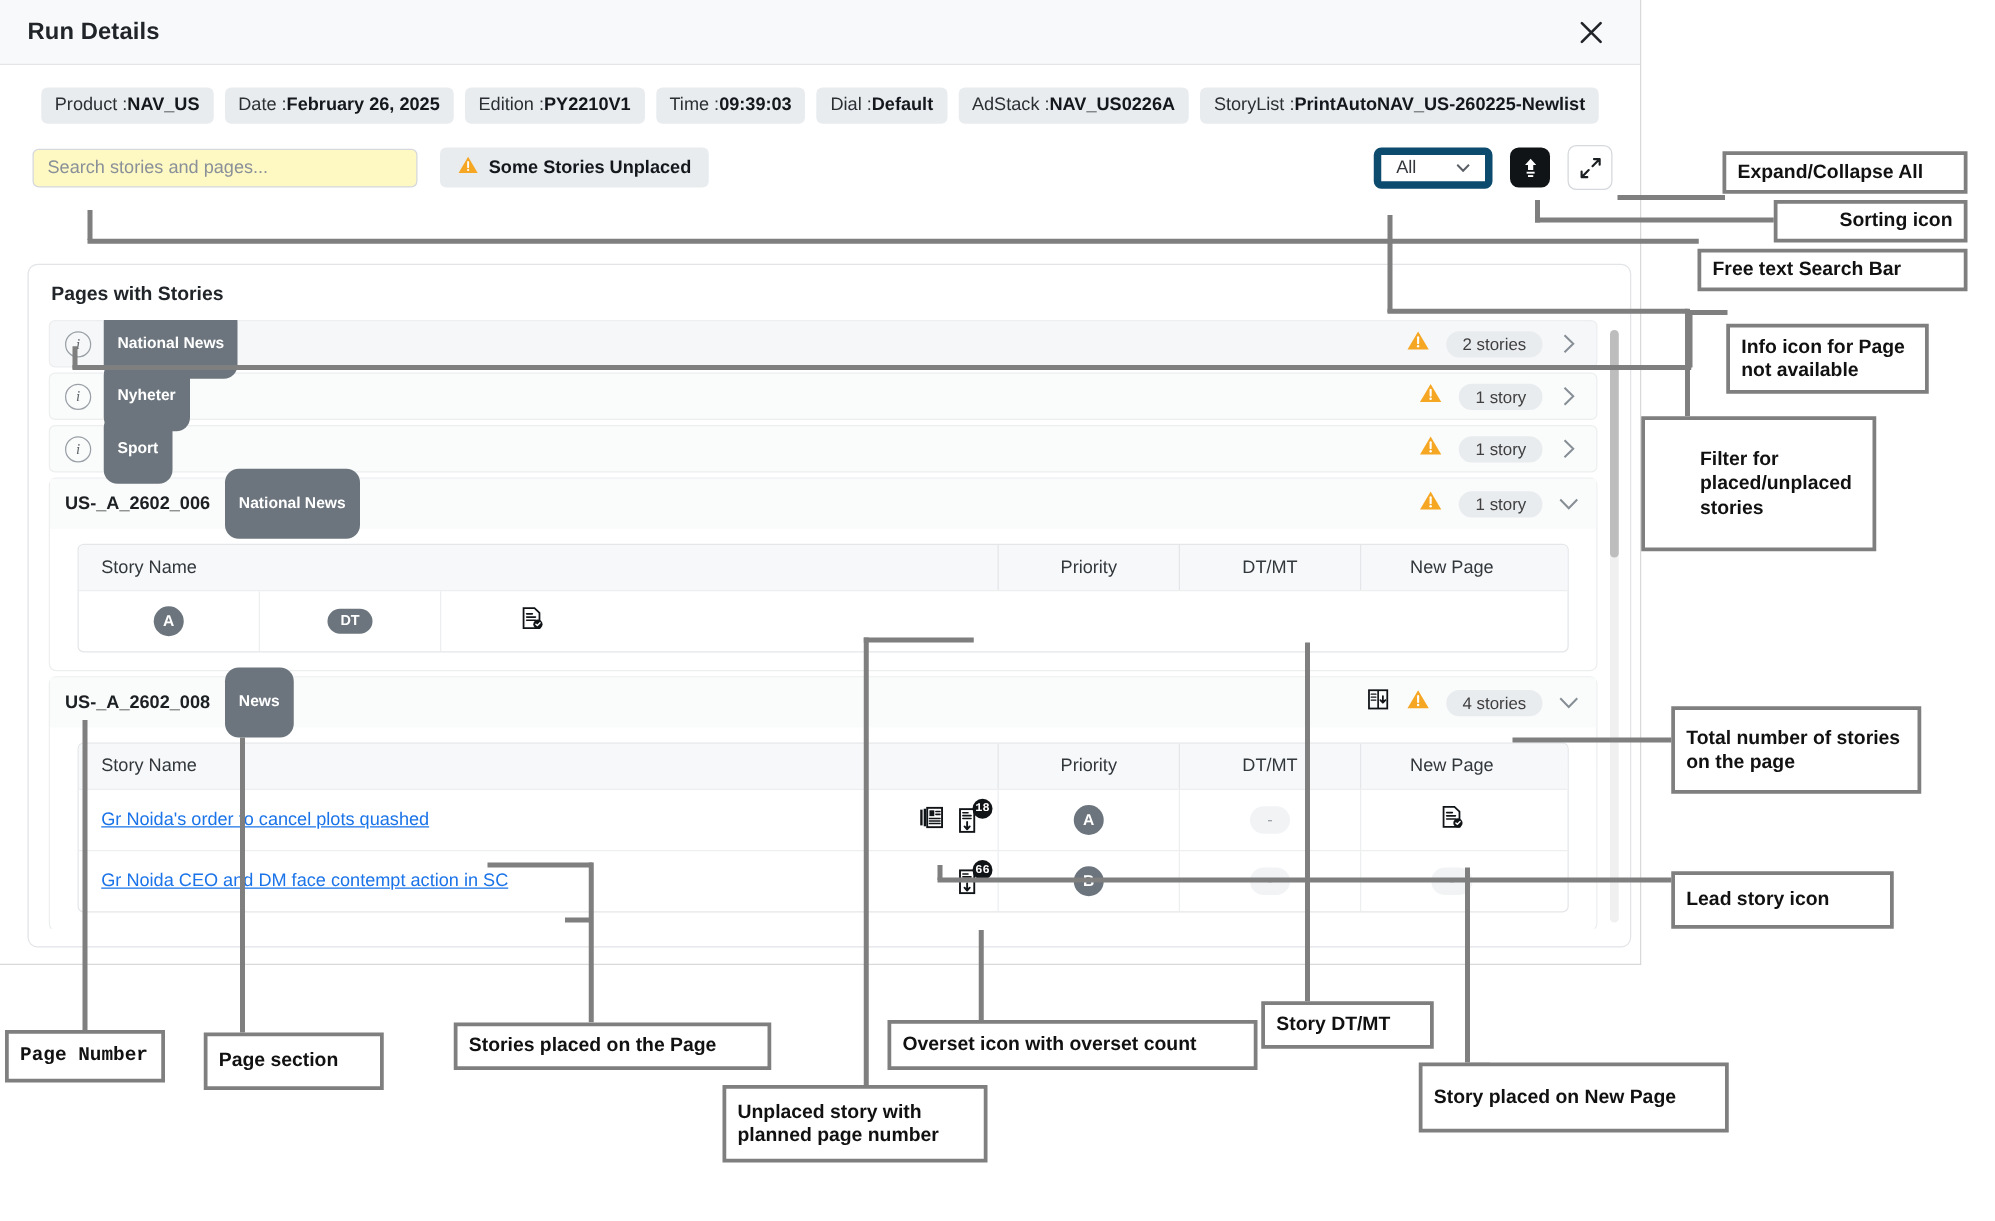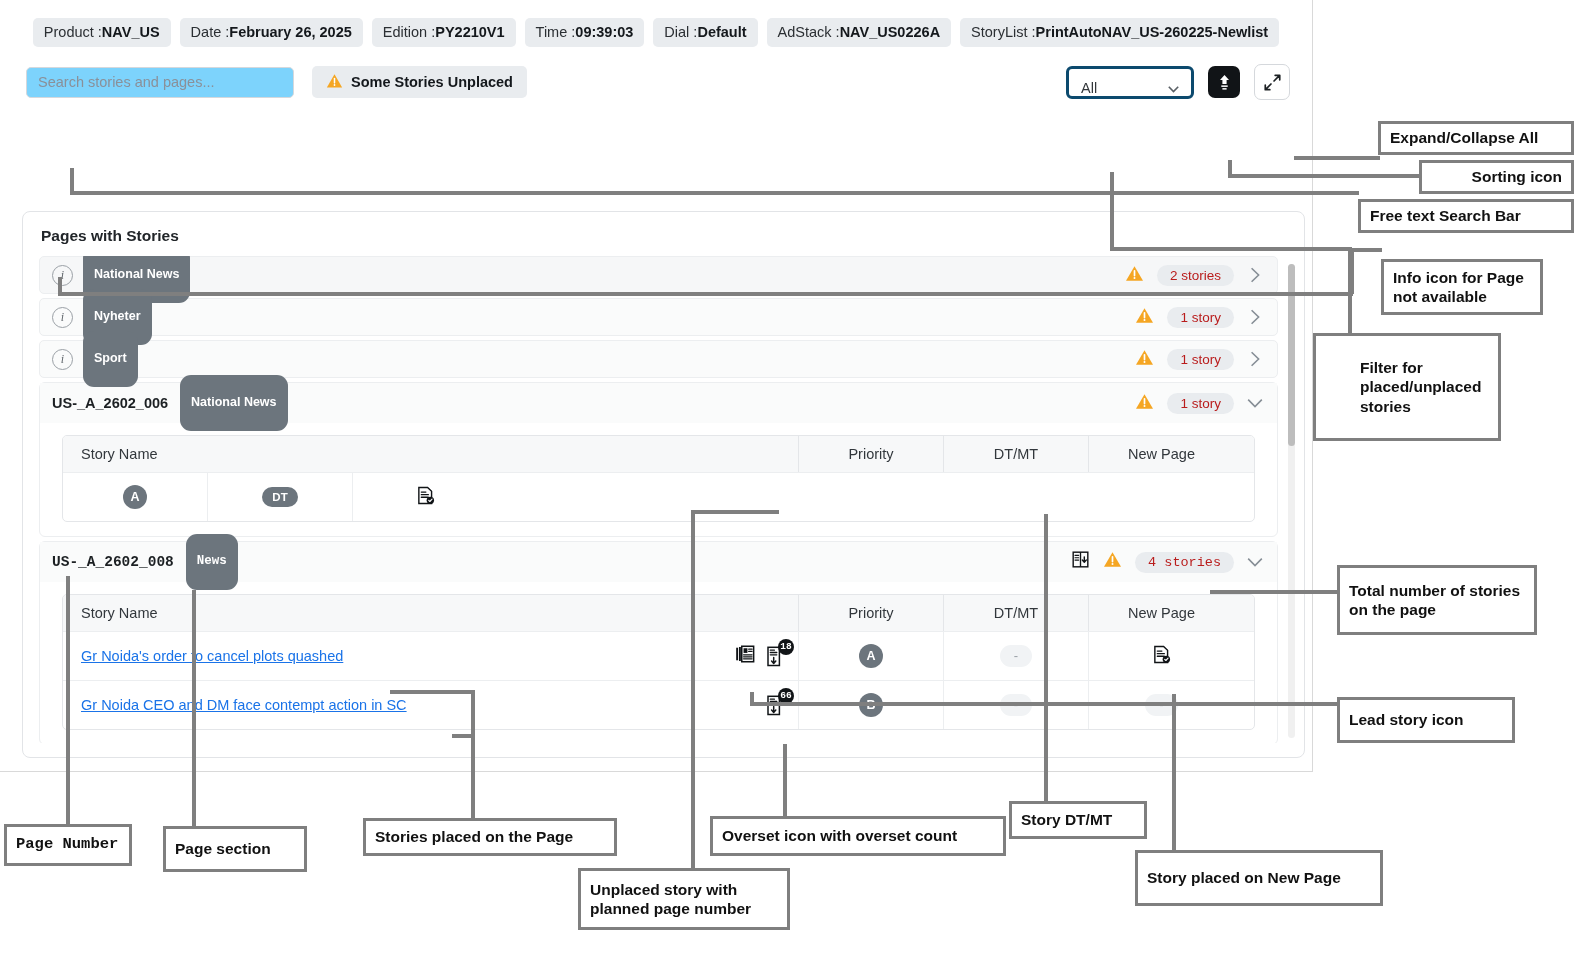--- a/index.html
+++ b/index.html
@@ -41,34 +41,34 @@
     font-size:14.5px;color:#2b2f33;white-space:nowrap;line-height:1.2;
   }
   .meta-chip b{font-weight:700;color:#14181c;}
 
   
   #toolbar{
     display:flex;align-items:center;
     padding:16px 22px 0 26px;position:relative;height:54px;box-sizing:border-box;
   }
   #search-input{
-    width:268px;height:31px;border:1px solid #d5d8dc;border-radius:5px;
+    width:308px;height:31px;border:1px solid #d5d8dc;border-radius:5px;
     padding:0 11px;font-size:14.5px;color:#333;box-sizing:border-box;
-    font-family:"Liberation Sans", sans-serif;background:#7dd3fc;
+    font-family:"Liberation Sans", sans-serif;background:#fef9c3;
   }
   #search-input::placeholder{color:#8a9099;}
   #unplaced-badge{
     margin-left:18px;height:32px;background:#e9ecef;border-radius:5px;
     display:flex;align-items:center;gap:8px;padding:0 14px;
     font-size:14.5px;font-weight:700;color:#14181c;white-space:nowrap;
   }
   #toolbar-right{margin-left:auto;display:flex;align-items:center;gap:14px;}
   #filter-select{
-    width:128px;height:33px;border:3px solid #0c4a6e;border-radius:6px;
-    display:flex;align-items:flex-end;justify-content:space-between;
+    width:95px;height:33px;border:6px solid #0c4a6e;border-radius:6px;
+    display:flex;align-items:center;justify-content:space-between;
     padding:0 12px;font-size:14.5px;color:#33373b;box-sizing:border-box;background:#fff;
   }
   #sort-btn{
     width:32px;height:32px;background:#111417;border-radius:7px;
     display:flex;align-items:center;justify-content:center;
   }
   #expand-btn{
     width:34px;height:34px;border:1px solid #d5d8dc;border-radius:7px;background:#fff;
     display:flex;align-items:center;justify-content:center;
   }
@@ -98,21 +98,21 @@
     margin-right:10px;flex:none;
   }
   .section-tag{
     background:#6c757d;color:#fff;border-radius:11px;
     padding:20px 11px;font-size:12.5px;font-weight:700;line-height:1.25;white-space:nowrap;
   }
   .page-num{font-size:14.5px;color:#1c2023;font-weight:600;margin-right:12px;white-space:nowrap;}
   .row-right{margin-left:auto;display:flex;align-items:center;gap:13px;}
   .count-pill{
     background:#e9ecef;border-radius:12px;padding:3px 13px;
-    font-size:13.5px;color:#b91c1c;white-space:nowrap;
+    font-size:13.5px;color:#404040;white-space:nowrap;
   }
   .chev{width:16px;height:16px;color:#868e96;display:flex;align-items:center;justify-content:center;}
 
   
   .warn{display:inline-block;}
 
   
   .page-block{
     border:1px solid #eceef0;border-radius:6px;background:#fff;
     margin-bottom:4px;padding:0;
@@ -172,20 +172,28 @@
   }
   .lead{position:absolute;background:#7f7f7f;}
   .lead.h{height:4px;}
   .lead.v{width:4px;}
 </style>
 </head>
 <body>
 
 <div id="dialog">
 
+  <div id="dialog-header">
+    <div id="dialog-title">Run Details</div>
+    <div id="close-btn">
+      <svg width="22" height="22" viewBox="0 0 22 22" aria-hidden="true">
+        <path d="M3.5 3.5 L18.5 18.5 M18.5 3.5 L3.5 18.5" stroke="#212529" stroke-width="2.1" stroke-linecap="round"></path>
+      </svg>
+    </div>
+  </div>
 
   <div id="meta-row">
     <div class="meta-chip"><span>Product :</span><b>NAV_US</b></div>
     <div class="meta-chip"><span>Date :</span><b>February 26, 2025</b></div>
     <div class="meta-chip"><span>Edition :</span><b>PY2210V1</b></div>
     <div class="meta-chip"><span>Time :</span><b>09:39:03</b></div>
     <div class="meta-chip"><span>Dial :</span><b>Default</b></div>
     <div class="meta-chip"><span>AdStack :</span><b>NAV_US0226A</b></div>
     <div class="meta-chip"><span>StoryList :</span><b>PrintAutoNAV_US-260225-Newlist</b></div>
   </div>
@@ -337,21 +345,21 @@
                     <circle cx="15.1" cy="15.1" r="3.9" fill="#111417"></circle>
                     <path d="M13.4 15.1 L14.6 16.3 L16.9 13.9" fill="none" stroke="#fff" stroke-width="1.2" stroke-linecap="round" stroke-linejoin="round"></path>
                   </svg>
                 </span>
               </div>
             </div>
           </div>
         </div>
 
         <div class="page-block">
-          <div class="page-row" style="background:#fafbfb;font-family:Liberation Mono, monospace;">
+          <div class="page-row" style="background:#fafbfb;">
             <span class="page-num">US-_A_2602_008</span>
             <span class="section-tag">News</span>
             <div class="row-right">
               <span>
                 <svg width="19" height="19" viewBox="0 0 20 20" aria-hidden="true">
                   <rect x="2.3" y="2.3" width="15.4" height="15.4" fill="none" stroke="#111417" stroke-width="1.5"></rect>
                   <path d="M10 2.3 V17.7" stroke="#111417" stroke-width="1.4"></path>
                   <path d="M4.2 5.6 H8.1 M4.2 8.1 H8.1 M4.2 10.6 H8.1" stroke="#111417" stroke-width="1.2" stroke-linecap="round"></path>
                   <path d="M14 7.2 V12.6 M11.9 10.6 L14 12.8 L16.1 10.6" fill="none" stroke="#111417" stroke-width="1.5" stroke-linecap="round" stroke-linejoin="round"></path>
                 </svg>

